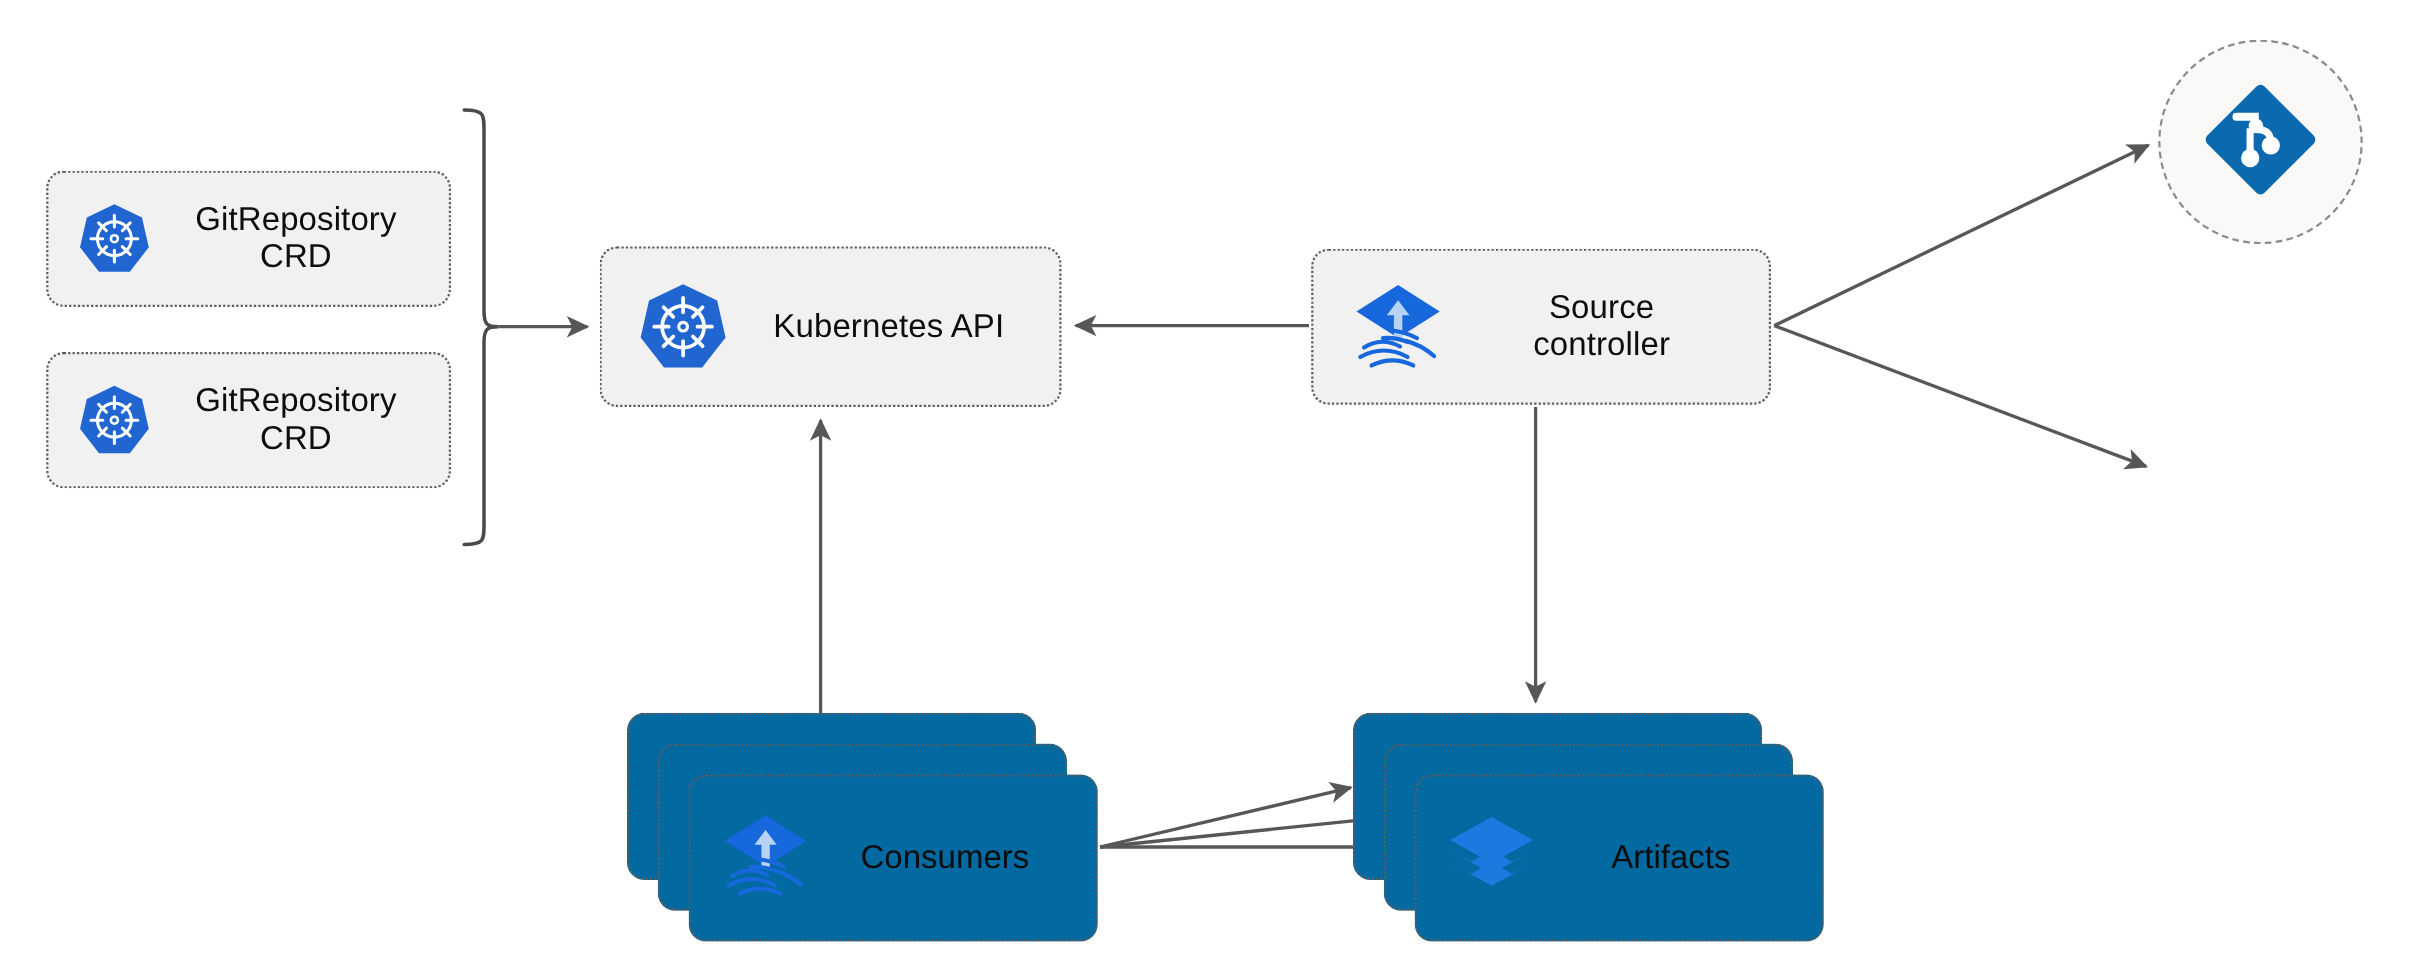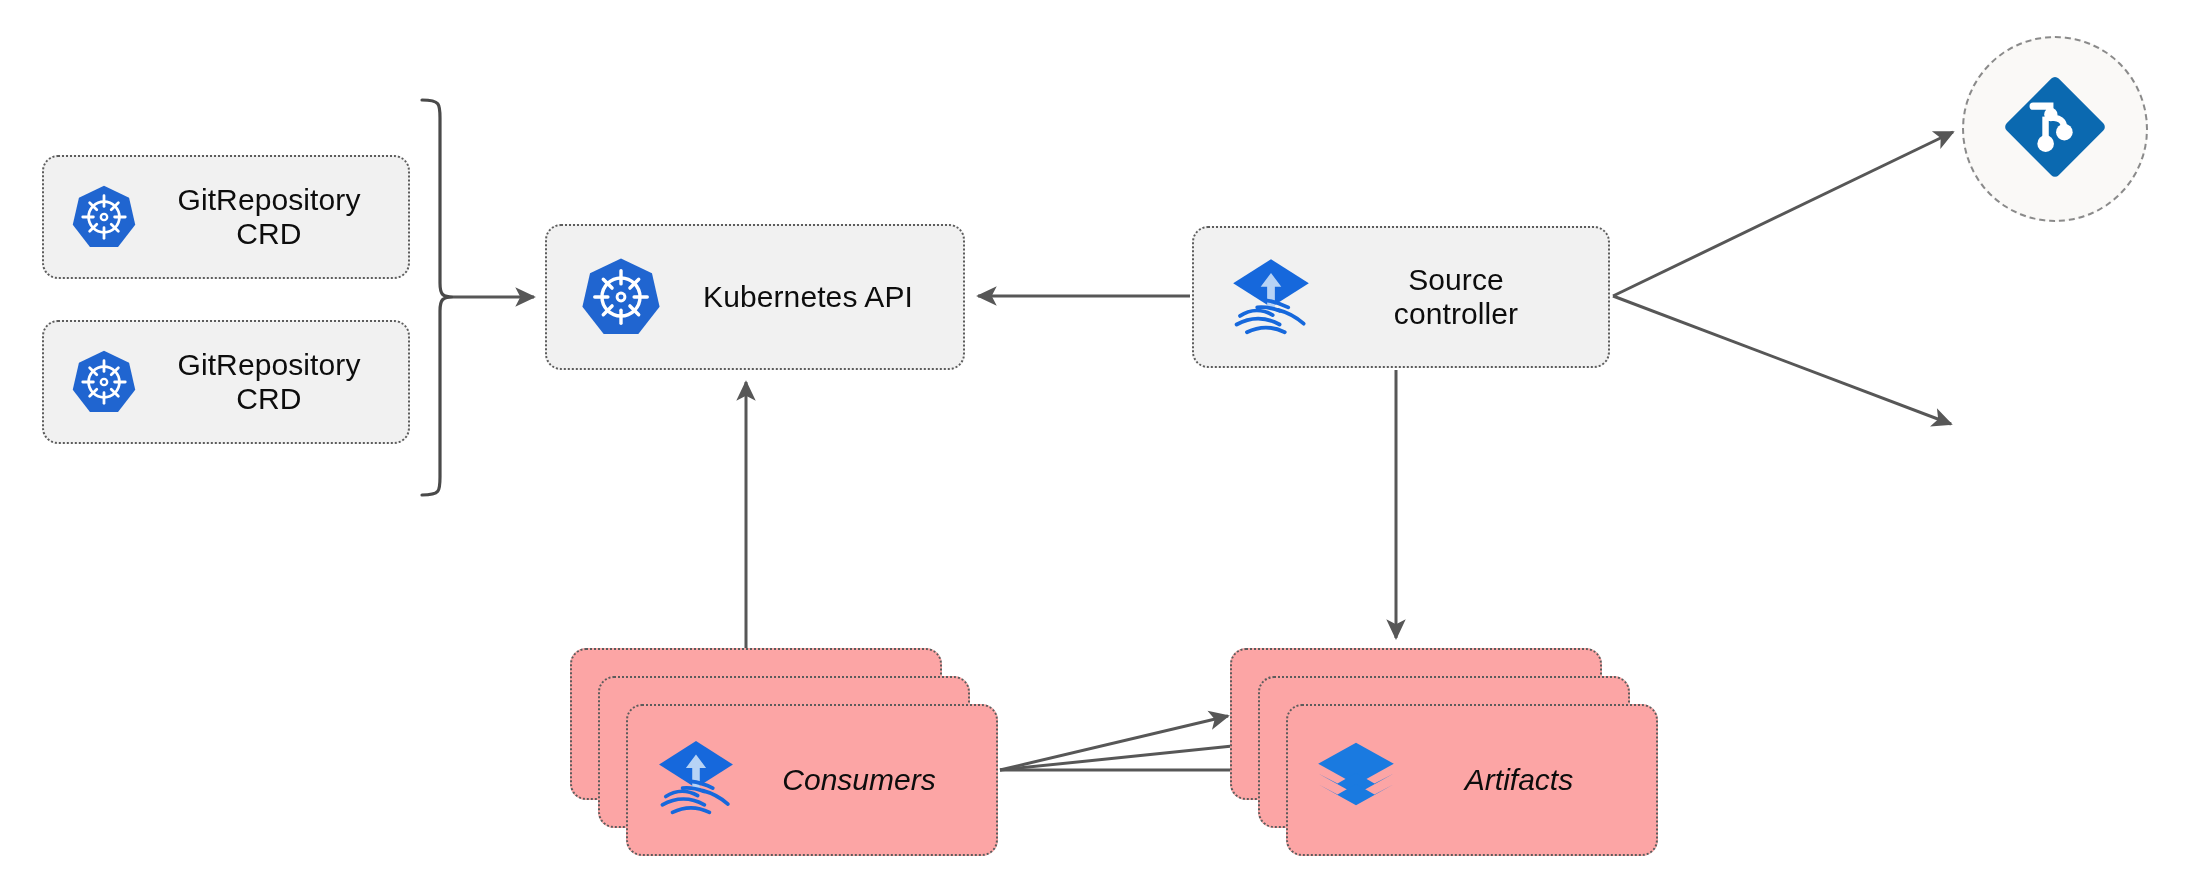--- a/index.html
+++ b/index.html
@@ -63,24 +63,23 @@
   }
 
   
   .stack {
     position: absolute;
     z-index: 5;
   }
   .stack .card {
     position: absolute;
     box-sizing: border-box;
-    background: #fca5a5;
+    background: #0369a1;
     border: 2.5px dotted #5c5c5c;
     border-radius: 16px;
-    font-style: italic;
   }
   .stack .card.c1 { left: 0px;  top: 0px;  }
   .stack .card.c2 { left: 28px; top: 28px; }
   .stack .card.c3 {
     left: 56px; top: 56px;
     display: flex;
     align-items: center;
     padding-left: 26px;
   }
   .stack .card.c3 .label {

